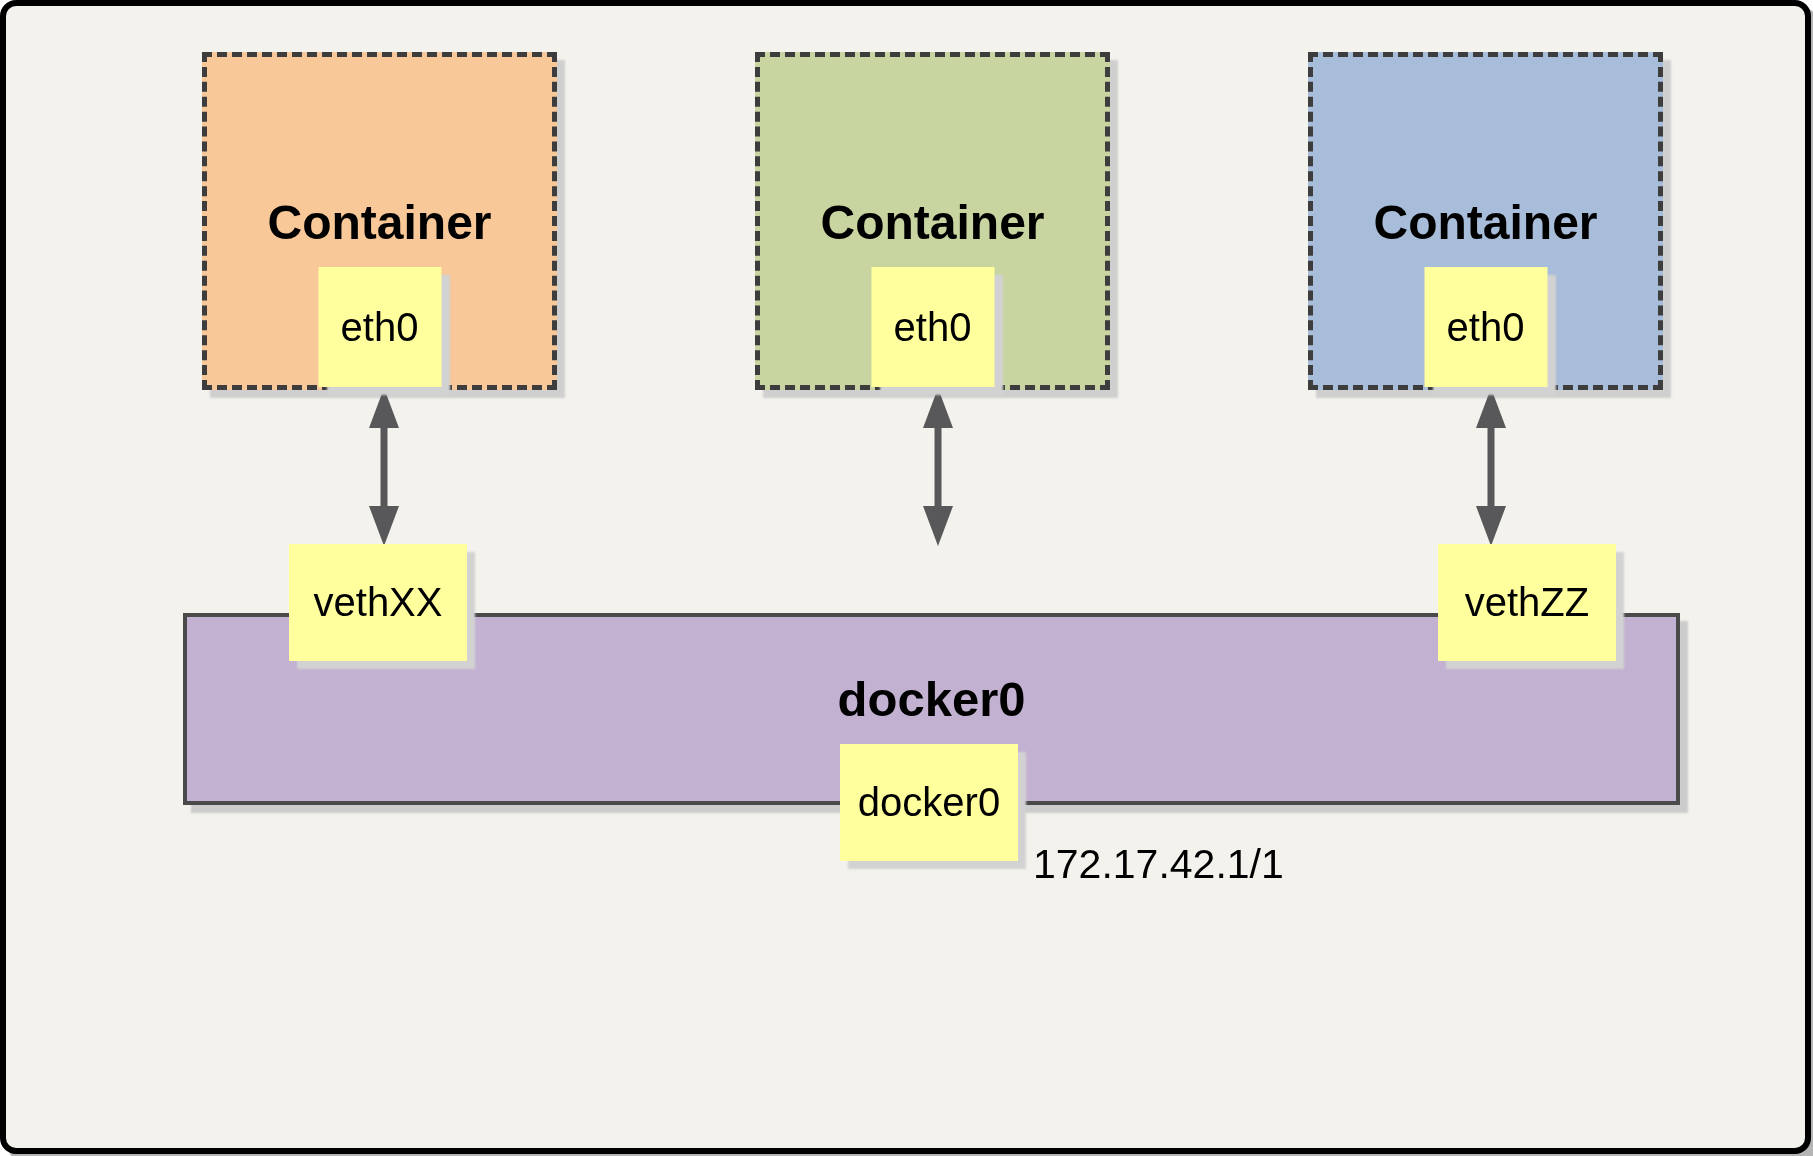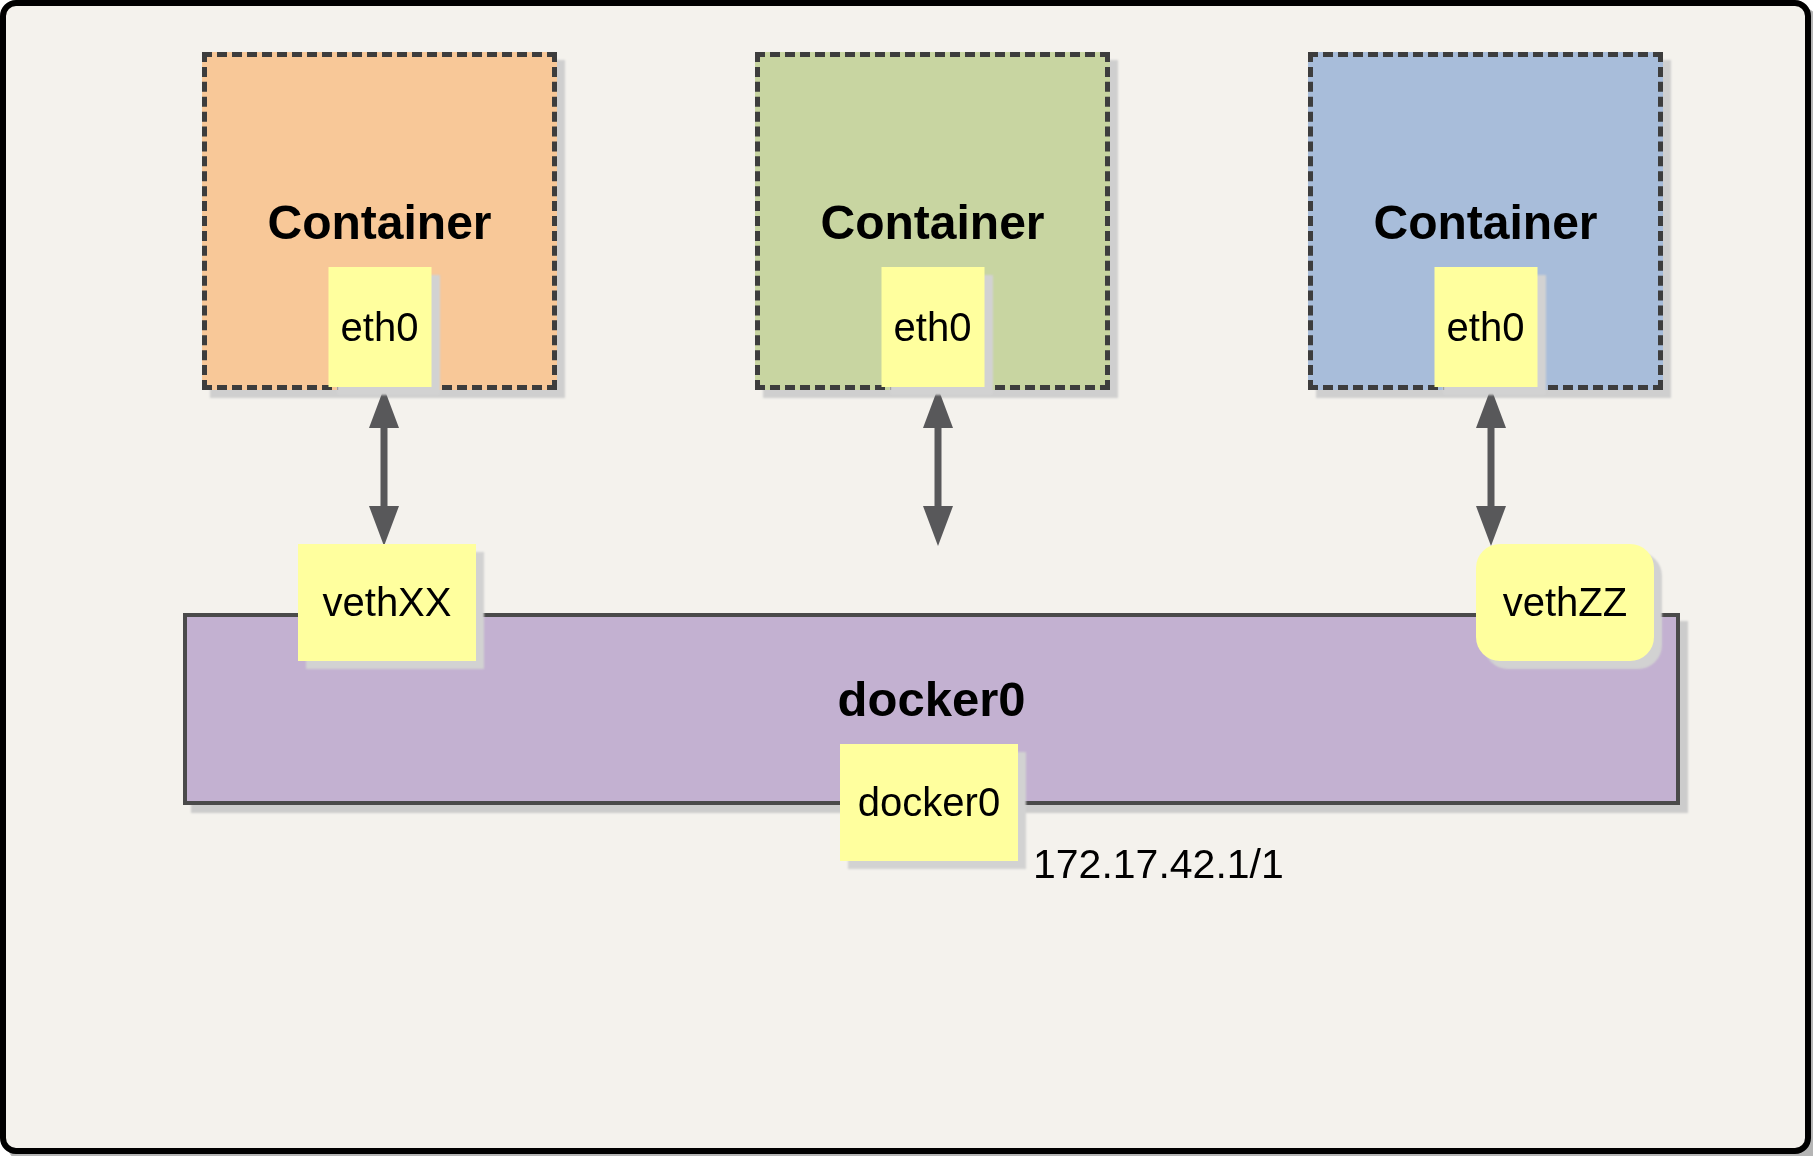--- a/index.html
+++ b/index.html
@@ -41,26 +41,26 @@
   .note {
     position: absolute;
     background: #ffff9e;
     box-shadow: 8px 8px 2px #d2d2d2;
     display: flex; align-items: center; justify-content: center;
     font-size: 40px; color: #000;
     z-index: 4;
   }
   .note.eth {
     bottom: -2px; left: 50%; transform: translateX(-50%);
-    width: 103px; height: 120px;
+    width: 123px; height: 120px;
   }
   .note.veth { top: 538px; width: 178px; height: 117px; }
-  .note.veth.v0 { left: 272px; }
+  .note.veth.v0 { left: 263px; }
   .note.veth.v1 { left: 817px; }
-  .note.veth.v2 { left: 1450px; border-radius: 24px; }
+  .note.veth.v2 { left: 1412px; }
   .note.bridge-if {
     left: 814px; top: 738px;
     width: 178px; height: 117px;
   }
 
   
   .bridge-bar {
     position: absolute; left: 157px; top: 607px;
     width: 1497px; height: 192px;
     box-sizing: border-box;

